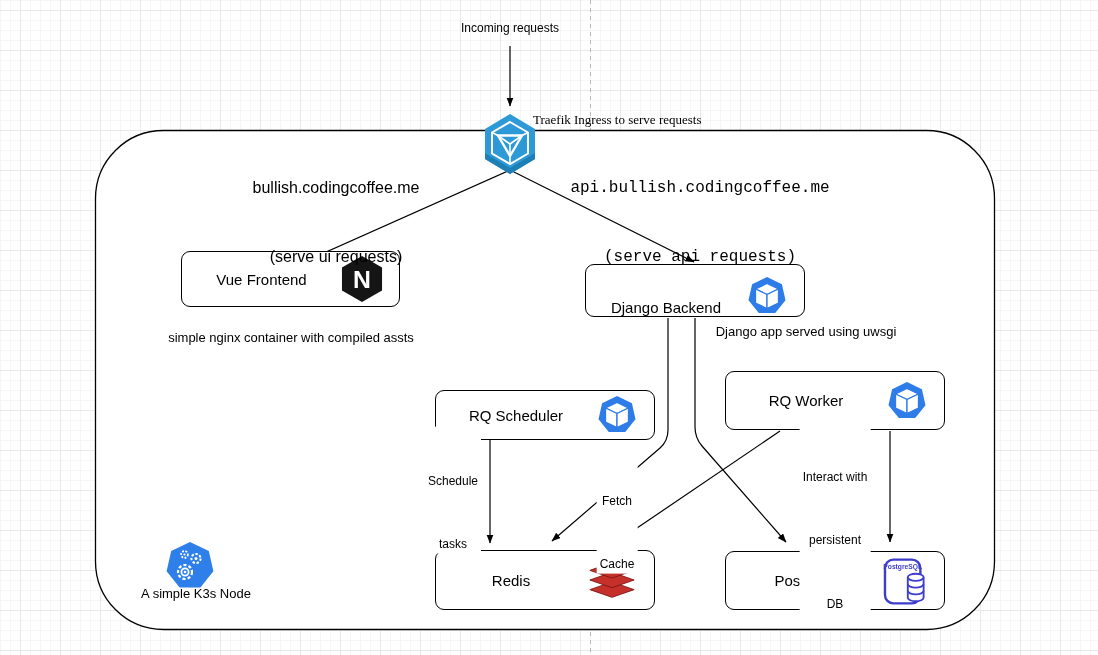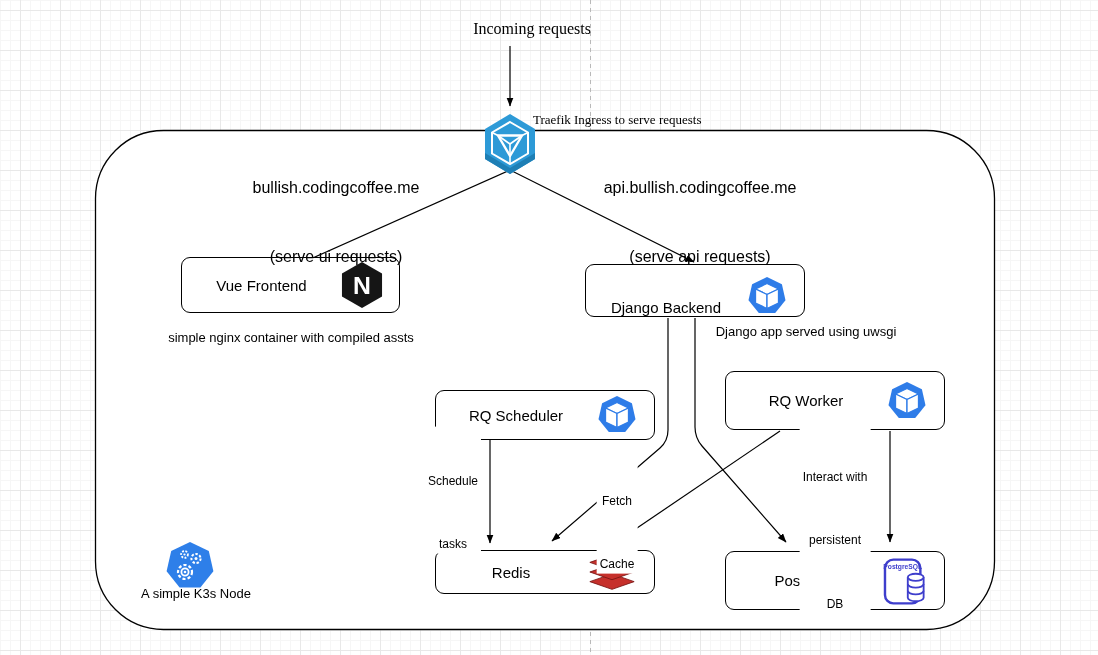--- a/index.html
+++ b/index.html
@@ -79,21 +79,21 @@
       <circle cx="21" cy="31" r="7" stroke-width="2.2" stroke-dasharray="3.1 2.1"></circle>
       <circle cx="21" cy="31" r="3.6" stroke-width="1.8"></circle>
       <circle cx="32" cy="17.5" r="4.6" stroke-width="2" stroke-dasharray="2.4 1.7"></circle>
       <circle cx="20.5" cy="13.5" r="3.4" stroke-width="1.8" stroke-dasharray="1.9 1.4"></circle>
     </g>
     <circle cx="21" cy="31" r="1.3" fill="#fff"></circle>
     <circle cx="32" cy="17.5" r="1.5" fill="#fff"></circle>
     <circle cx="20.5" cy="13.5" r="1.1" fill="#fff"></circle>
   </svg>
 
-  <div class="node" style="left:181px; top:257px; width:219px; height:56px;align-items:center;">
+  <div class="node" style="left:181px; top:251px; width:219px; height:56px;align-items:center;">
     <span class="node-title">Vue Frontend</span>
     <span class="node-icon">
       <svg width="42" height="48" viewBox="0 0 44 50">
         <polygon points="22,1 43,13 43,37 22,49 1,37 1,13" fill="#151515"></polygon>
         <text x="22" y="34" font-size="26" font-weight="bold" fill="#fff" text-anchor="middle" font-family="Liberation Sans, sans-serif">N</text>
       </svg>
     </span>
   </div>
 
   <div class="node" style="left:585px; top:264px; width:220px; height:53px;align-items:flex-end;">
@@ -131,21 +131,21 @@
         <polygon points="20,1 34.9,8.2 38.5,24.2 28.2,37.1 11.8,37.1 1.5,24.2 5.1,8.2" fill="#2E7CE8"></polygon>
         <g fill="#fff" stroke="#2E7CE8" stroke-width="1.3" stroke-linejoin="round">
           <polygon points="20,7.5 31.5,13 20,18.5 8.5,13"></polygon>
           <polygon points="8.5,13 20,18.5 20,32.5 8.5,27"></polygon>
           <polygon points="31.5,13 20,18.5 20,32.5 31.5,27"></polygon>
         </g>
       </svg>
     </span>
   </div>
 
-  <div class="node" style="left:435px; top:550px; width:220px; height:44px;">
+  <div class="node" style="left:435px; top:550px; width:220px; height:60px;">
     <span class="node-title">Redis</span>
     <span class="node-icon">
       <svg width="52" height="42" viewBox="0 0 54 38">
         <g fill="#C6302B" stroke="#791514" stroke-width="0.9" stroke-linejoin="round">
           <polygon points="27,21 50,29 27,37 4,29"></polygon>
           <polygon points="27,11 50,19 27,27 4,19"></polygon>
           <polygon points="27,1 50,9 27,17 4,9"></polygon>
         </g>
         <circle cx="19.5" cy="7" r="2.6" fill="#fff"></circle>
         <polygon points="28.5,3.5 34.5,8.5 26.5,9.5" fill="#fff"></polygon>
@@ -161,30 +161,30 @@
         <rect x="2.5" y="6" width="38" height="47" rx="9" fill="#fff" stroke="#3E3ECC" stroke-width="2.6"></rect>
         <text x="21.5" y="16" font-size="7.2" font-weight="bold" fill="#3E3ECC" text-anchor="middle" font-family="Liberation Sans, sans-serif">PostgreSQL</text>
         <path d="M27,25 L27,47 A8.5,3.8 0 0 0 44,47 L44,25" fill="#fff" stroke="#3E3ECC" stroke-width="2"></path>
         <path d="M27,32.3 A8.5,3.8 0 0 0 44,32.3" fill="none" stroke="#3E3ECC" stroke-width="2"></path>
         <path d="M27,39.6 A8.5,3.8 0 0 0 44,39.6" fill="none" stroke="#3E3ECC" stroke-width="2"></path>
         <ellipse cx="35.5" cy="25" rx="8.5" ry="3.8" fill="#fff" stroke="#3E3ECC" stroke-width="2"></ellipse>
       </svg>
     </span>
   </div>
 
-  <div class="lbl centered big" style="left:532px; top:29px; font-size:16px;font-family:Liberation Serif, serif;">Incoming requests</div>
+  <div class="lbl centered big" style="left:510px; top:29px; font-size:12px;">Incoming requests</div>
 
   <div class="lbl small" style="left:533px; top:112px;font-family:Liberation Serif, serif;">Traefik Ingress to serve requests</div>
 
   <div class="lbl centered big" style="left:336px; top:200px; font-size:16px;">
     <span>bullish.codingcoffee.me</span>
     <span>(serve ui requests)</span>
   </div>
 
-  <div class="lbl centered big" style="left:700px; top:200px; font-size:16px;">
+  <div class="lbl centered big" style="left:700px; top:200px; font-size:16px;font-family:Liberation Mono, monospace;">
     <span>api.bullish.codingcoffee.me</span>
     <span>(serve api requests)</span>
   </div>
 
   <div class="lbl centered small" style="left:291px; top:337px;text-align:center;">simple nginx container with compiled assts</div>
 
   <div class="lbl centered small" style="left:806px; top:331px;">Django app served using uwsgi</div>
 
   <div class="lbl centered edge-label" style="left:453px; top:490px;">
     <span>Schedule</span>

